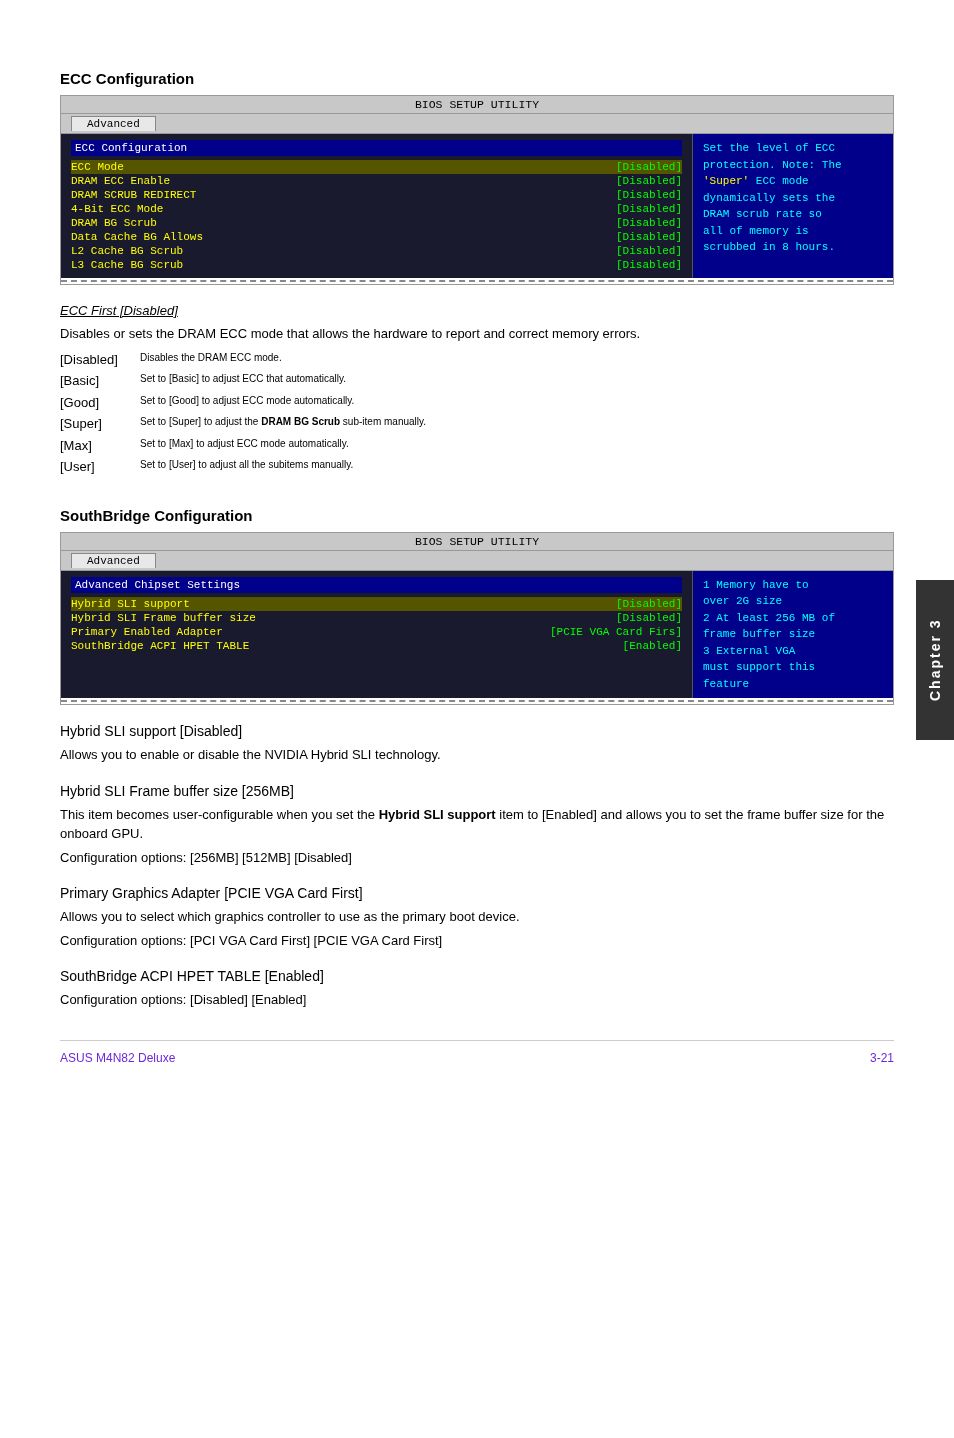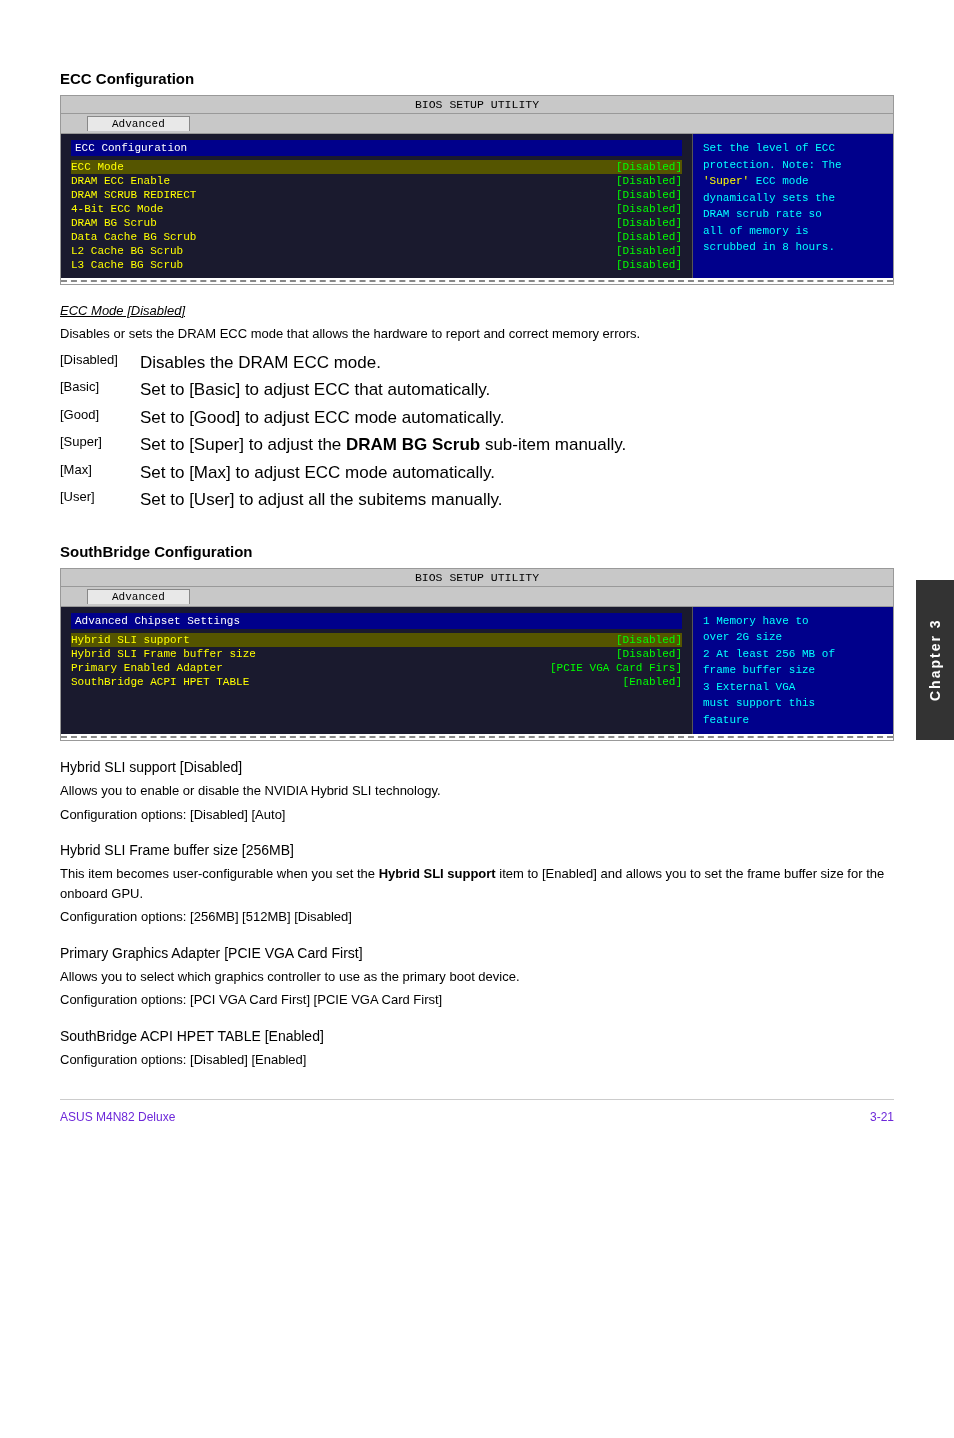--- a/index.html
+++ b/index.html
@@ -63,23 +63,22 @@
       background: #c8c8c8;
       padding: 2px 10px;
       border-bottom: 1px solid #999;
     }
 
     .bios-tab {
       display: inline-block;
       background: #e8e8e8;
       border: 1px solid #888;
       border-bottom: none;
-      padding: 1px 24px;
-      font-size: 11px;
-      margin-left: 16px;
+      padding: 1px 15px;
+      font-size: 11px;
     }
 
     .bios-body {
       display: flex;
       background: #1a1a2e;
       color: #00ff00;
     }
 
     .bios-left {
       flex: 1;
@@ -156,21 +155,21 @@
       font-size: 13px;
       line-height: 1.5;
     }
 
     .option-key {
       min-width: 80px;
       font-size: 13px;
     }
 
     .option-val {
-      font-size: 17px;
+      font-size: 10px;
     }
 
     .bold { font-weight: bold; }
 
     .ecc-mode-heading {
       font-style: italic;
       text-decoration: underline;
       margin-bottom: 6px;
       font-size: 13px;
     }
@@ -229,41 +228,41 @@
             </div>
             <div class="bios-item">
               <span class="bios-item-name">  4-Bit ECC Mode</span>
               <span class="bios-item-value">[Disabled]</span>
             </div>
             <div class="bios-item">
               <span class="bios-item-name">  DRAM BG Scrub</span>
               <span class="bios-item-value">[Disabled]</span>
             </div>
             <div class="bios-item">
-              <span class="bios-item-name">  Data Cache BG Scrub</span>
+              <span class="bios-item-name">  Data Cache BG Allows</span>
               <span class="bios-item-value">[Disabled]</span>
             </div>
             <div class="bios-item">
               <span class="bios-item-name">  L2 Cache BG Scrub</span>
               <span class="bios-item-value">[Disabled]</span>
             </div>
             <div class="bios-item">
               <span class="bios-item-name">  L3 Cache BG Scrub</span>
               <span class="bios-item-value">[Disabled]</span>
             </div>
           </div>
       </div>
       <div class="bios-right">
         <div class="bios-right-text" id="ecc-right-text">Set the level of ECC<br>protection. Note: The<br><span class="highlight">'Super'</span> ECC mode<br>dynamically sets the<br>DRAM scrub rate so<br>all of memory is<br>scrubbed in 8 hours.</div>
       </div>
     </div>
     <div class="bios-separator"></div>
   </div>
 
-  <div class="ecc-mode-heading">ECC Mode [Disabled]</div>
+  <div class="ecc-mode-heading">ECC First [Disabled]</div>
   <div class="item-desc">Disables or sets the DRAM ECC mode that allows the hardware to report and correct memory errors.</div>
 
   <div class="option-table" id="ecc-options">
 
   <div class="option-row">
         <span class="option-key">[Disabled]</span>
         <span class="option-val">Disables the DRAM ECC mode.</span>
       </div>
       <div class="option-row">
         <span class="option-key">[Basic]</span>
@@ -320,21 +319,20 @@
       </div>
       <div class="bios-right">
         <div class="bios-right-text" id="sb-right-text">1 Memory have to<br>  over 2G size<br>2 At least 256 MB of<br>  frame buffer size<br>3 External VGA<br>  must support this<br>  feature</div>
       </div>
     </div>
     <div class="bios-separator"></div>
   </div>
 
   <div class="item-heading">Hybrid SLI support [Disabled]</div>
   <div class="item-desc">Allows you to enable or disable the NVIDIA Hybrid SLI technology.</div>
-  <div class="item-desc">Configuration options: [Disabled] [Auto]</div>
 
   <div class="item-heading">Hybrid SLI Frame buffer size [256MB]</div>
   <div class="item-desc">
     <span>This item becomes user-configurable when you set the </span><span class="bold">Hybrid SLI support</span><span> item to [Enabled] and allows you to set the frame buffer size for the onboard GPU.</span>
   </div>
   <div class="item-desc">Configuration options: [256MB] [512MB] [Disabled]</div>
 
   <div class="item-heading">Primary Graphics Adapter [PCIE VGA Card First]</div>
   <div class="item-desc">Allows you to select which graphics controller to use as the primary boot device.</div>
   <div class="item-desc">Configuration options: [PCI VGA Card First] [PCIE VGA Card First]</div>

